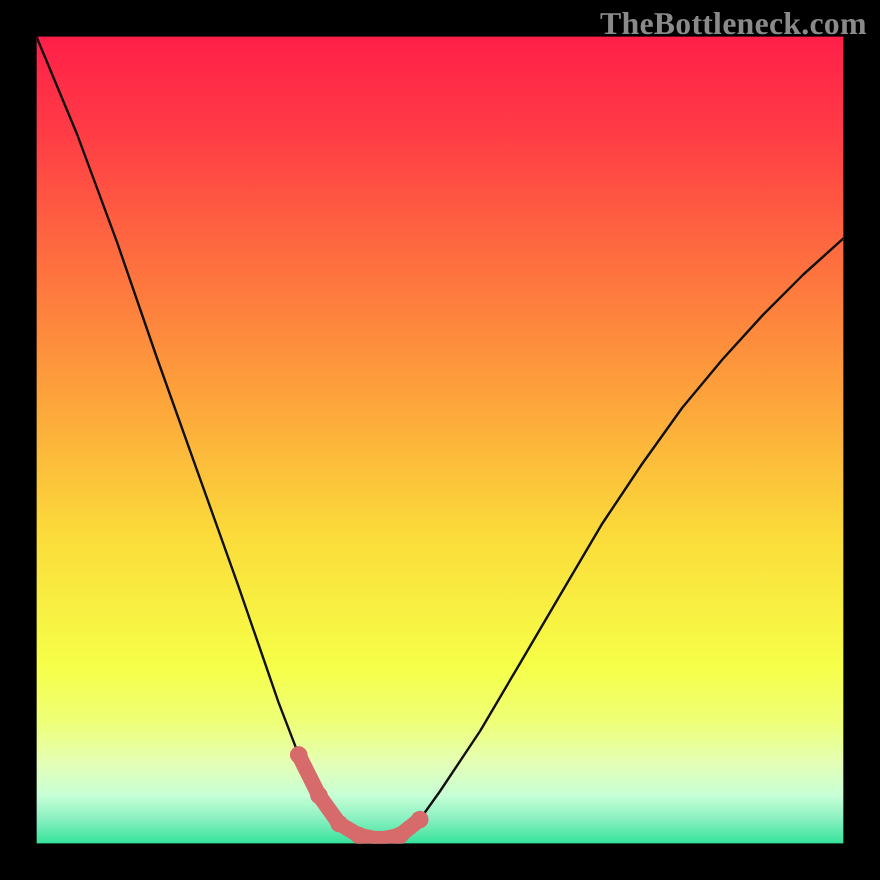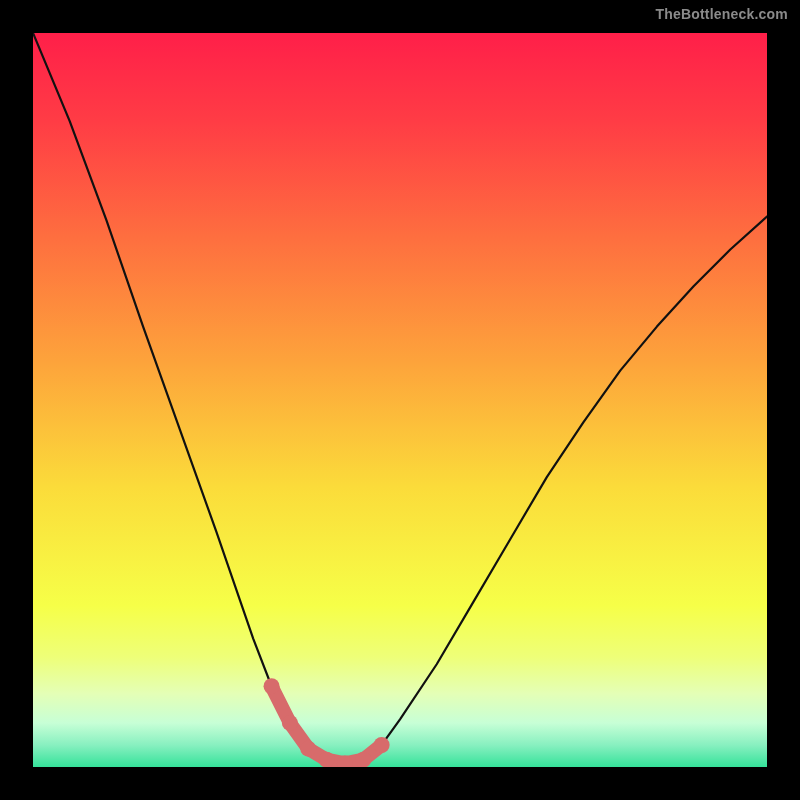--- a/index.html
+++ b/index.html
@@ -29,22 +29,22 @@
     inset: 0;
   }
   .curve-svg {
     position: absolute;
     inset: 0;
   }
   .watermark {
     position: absolute;
     top: 6px;
     right: 12px;
-    font-family: Liberation Sans, sans-serif;
-    font-size: 14px;
+    font-family: Liberation Serif, serif;
+    font-size: 29px;
     font-weight: 600;
     color: #8a8a8a;
     letter-spacing: 0.2px;
   }
 </style>
 </head>
 <body>
 
 <div class="stage">
 

